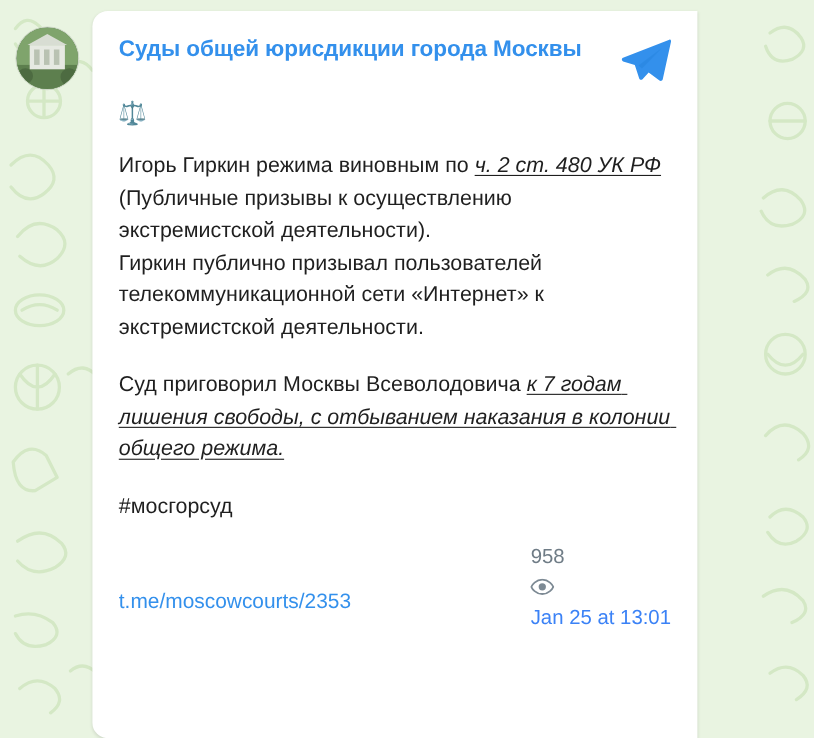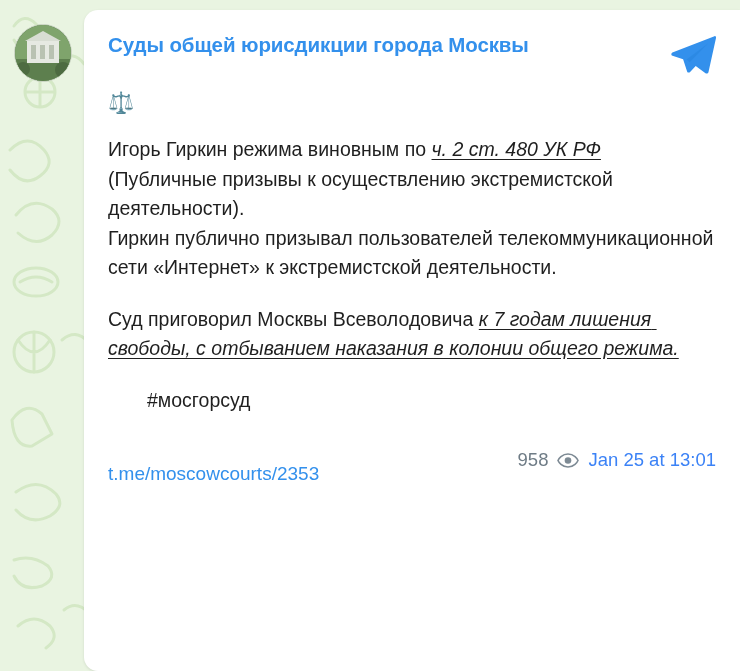--- a/index.html
+++ b/index.html
@@ -26,21 +26,21 @@
     inset: 0;
     pointer-events: none;
   }
   .doodles svg {
     display: block;
   }
   .post-card {
     position: absolute;
     left: 84px;
     top: 10px;
-    width: 656px;
+    width: 550px;
     min-height: 661px;
     background: #ffffff;
     border-radius: 14px 0 0 14px;
     box-shadow: 0 1px 3px rgba(0,0,0,0.10);
     box-sizing: border-box;
     padding: 22px 24px 14px 24px;
   }
   .avatar {
     position: absolute;
     left: 14px;
@@ -89,21 +89,21 @@
   .post-body {
     margin-top: 22px;
     font-size: 19.5px;
     line-height: 29.5px;
     color: #1f1f1f;
   }
   .post-body p {
     margin: 0 0 22px 0;
     white-space: pre-wrap;
   }
-  .post-body p:last-child { margin-bottom: 0; margin-left: 39px; }
+  .post-body p:last-child { margin-bottom: 0; }
   .b { font-weight: bold; }
   .u-i {
     font-style: italic;
     text-decoration: underline;
     text-underline-offset: 3px;
   }
   .hashtag { color: #1f1f1f; }
 
   .footer {
     margin-top: 20px;
@@ -112,24 +112,24 @@
     justify-content: space-between;
   }
   .post-link {
     color: #3390ec;
     font-size: 19px;
     text-decoration: none;
     margin-top: 28px;
   }
   .meta {
     display: flex;
-    align-items: center;
     gap: 9px;
     color: #7d8a94;
     font-size: 18px;
+    flex-direction: column;
   }
   .views-count { color: #6f7c86; font-size: 18.5px; }
   .eye { display:block; }
   .date { color: #3b82f6; font-size: 18.5px; }
 </style>
 </head>
 <body>
 
 <div id="app">
 

